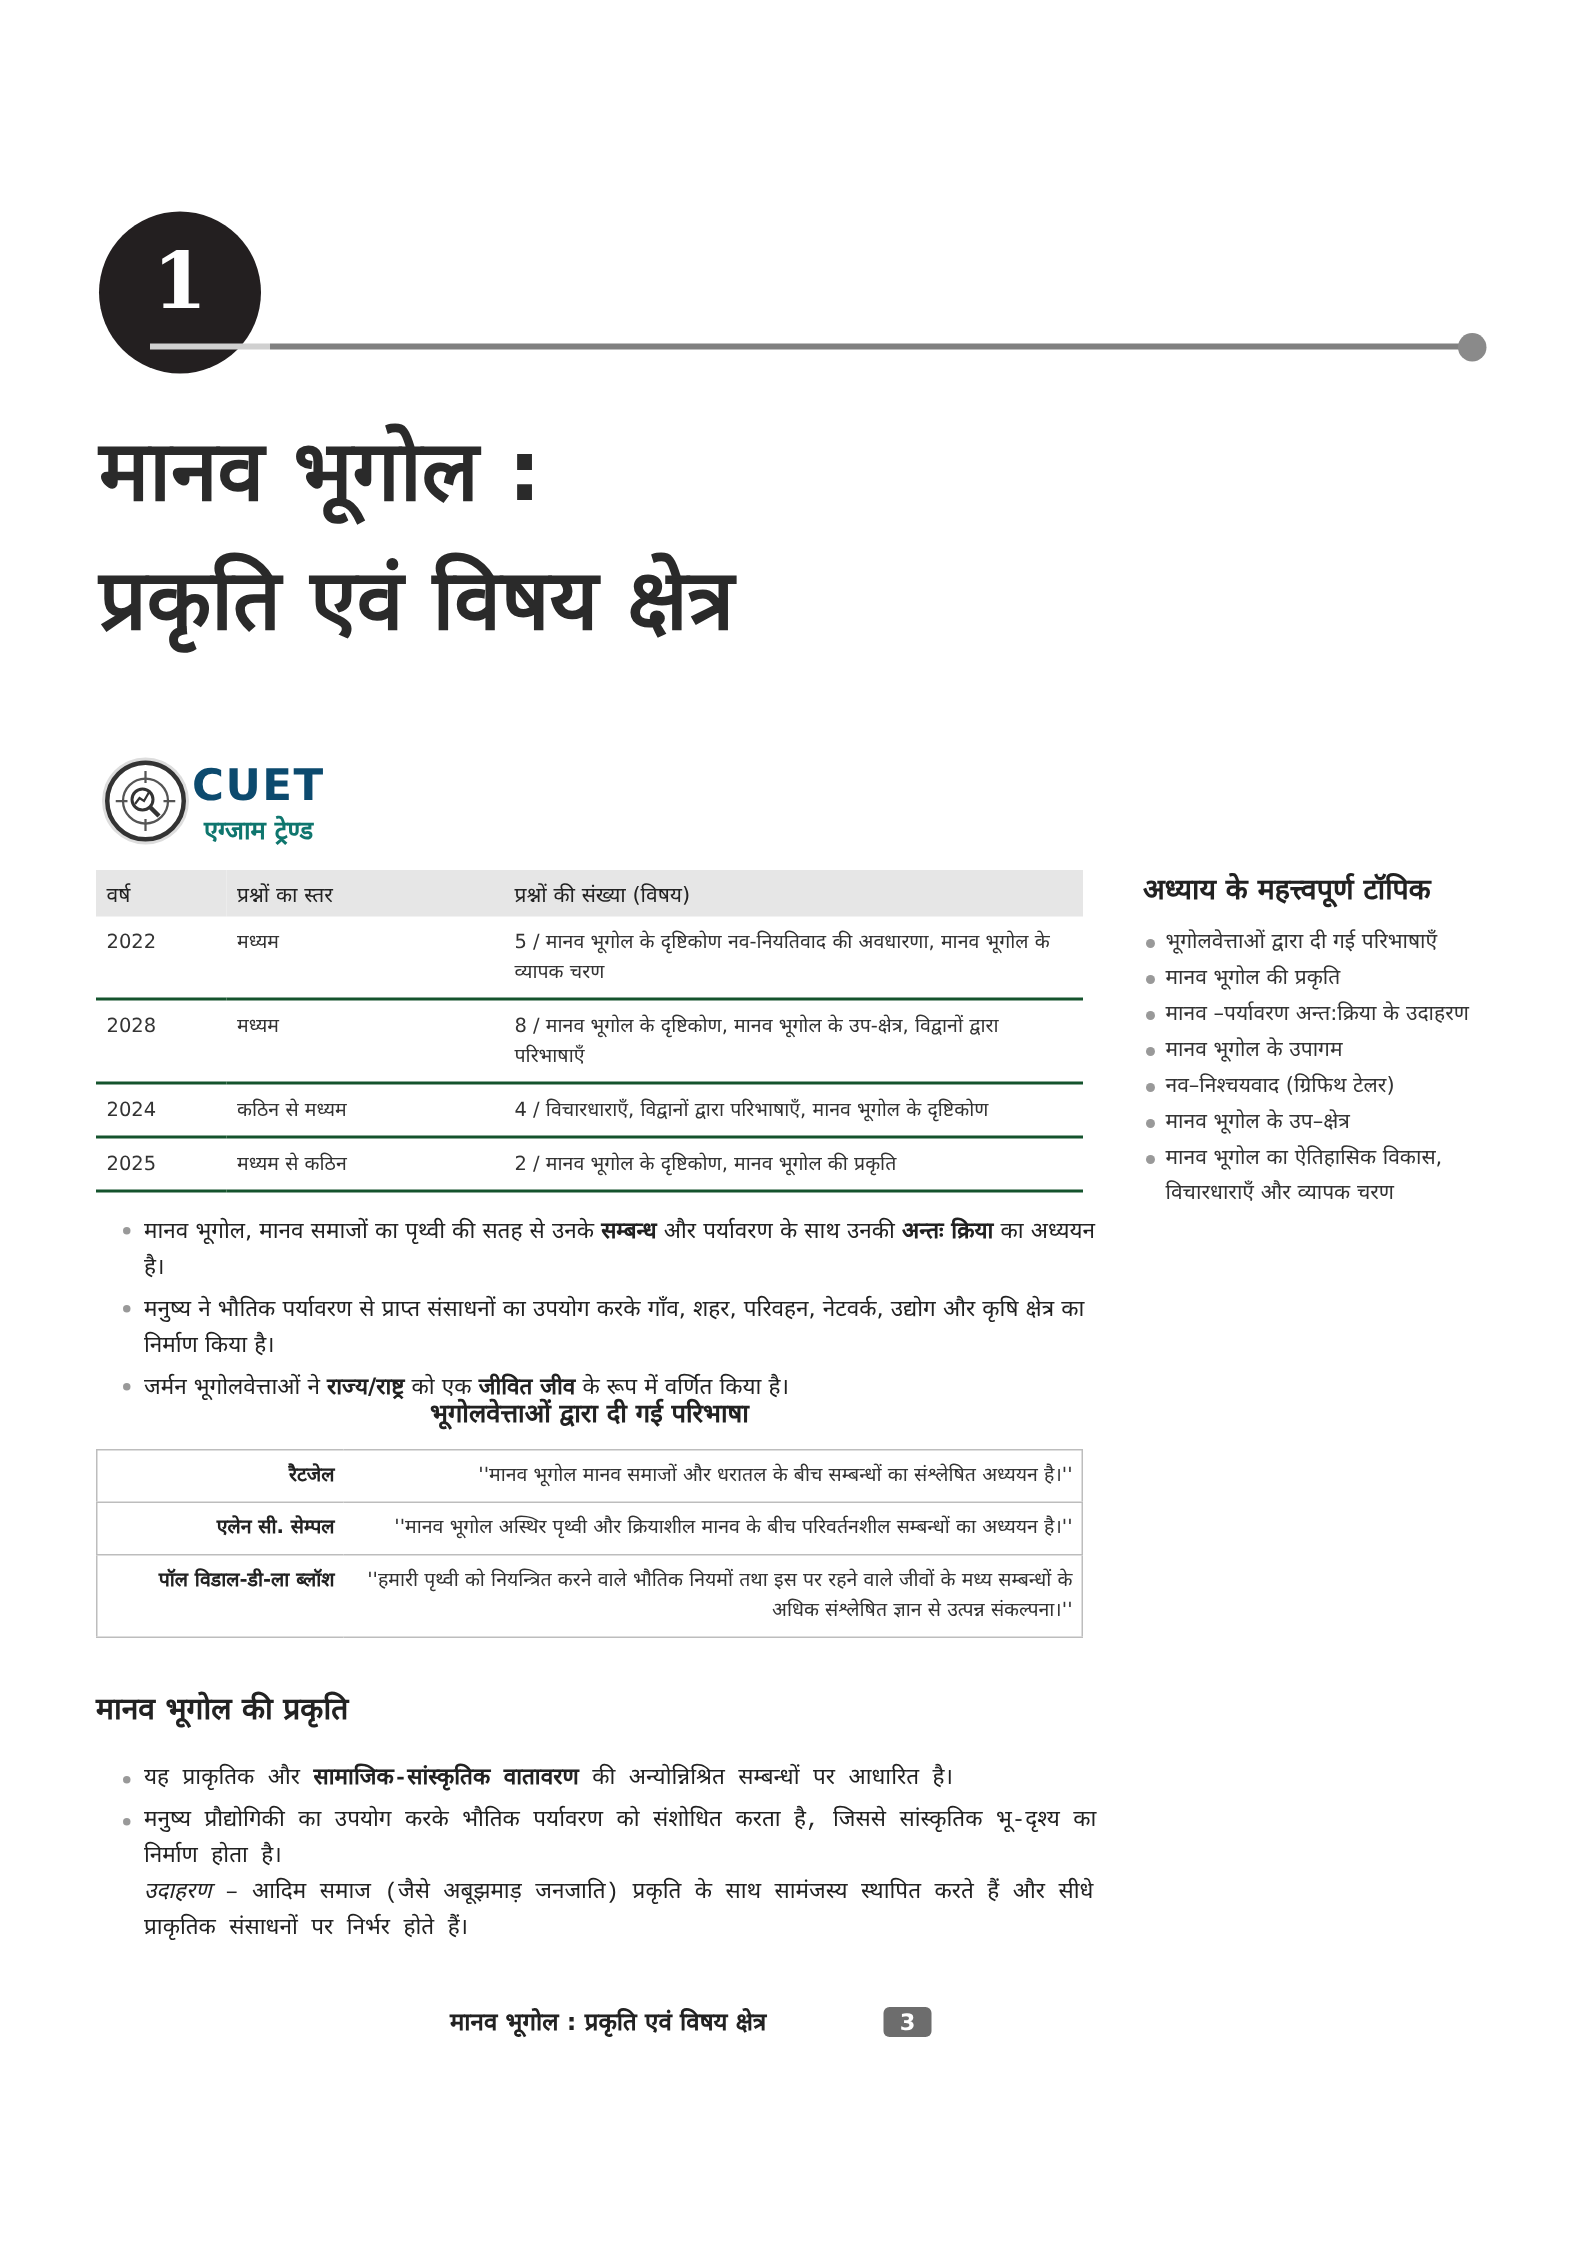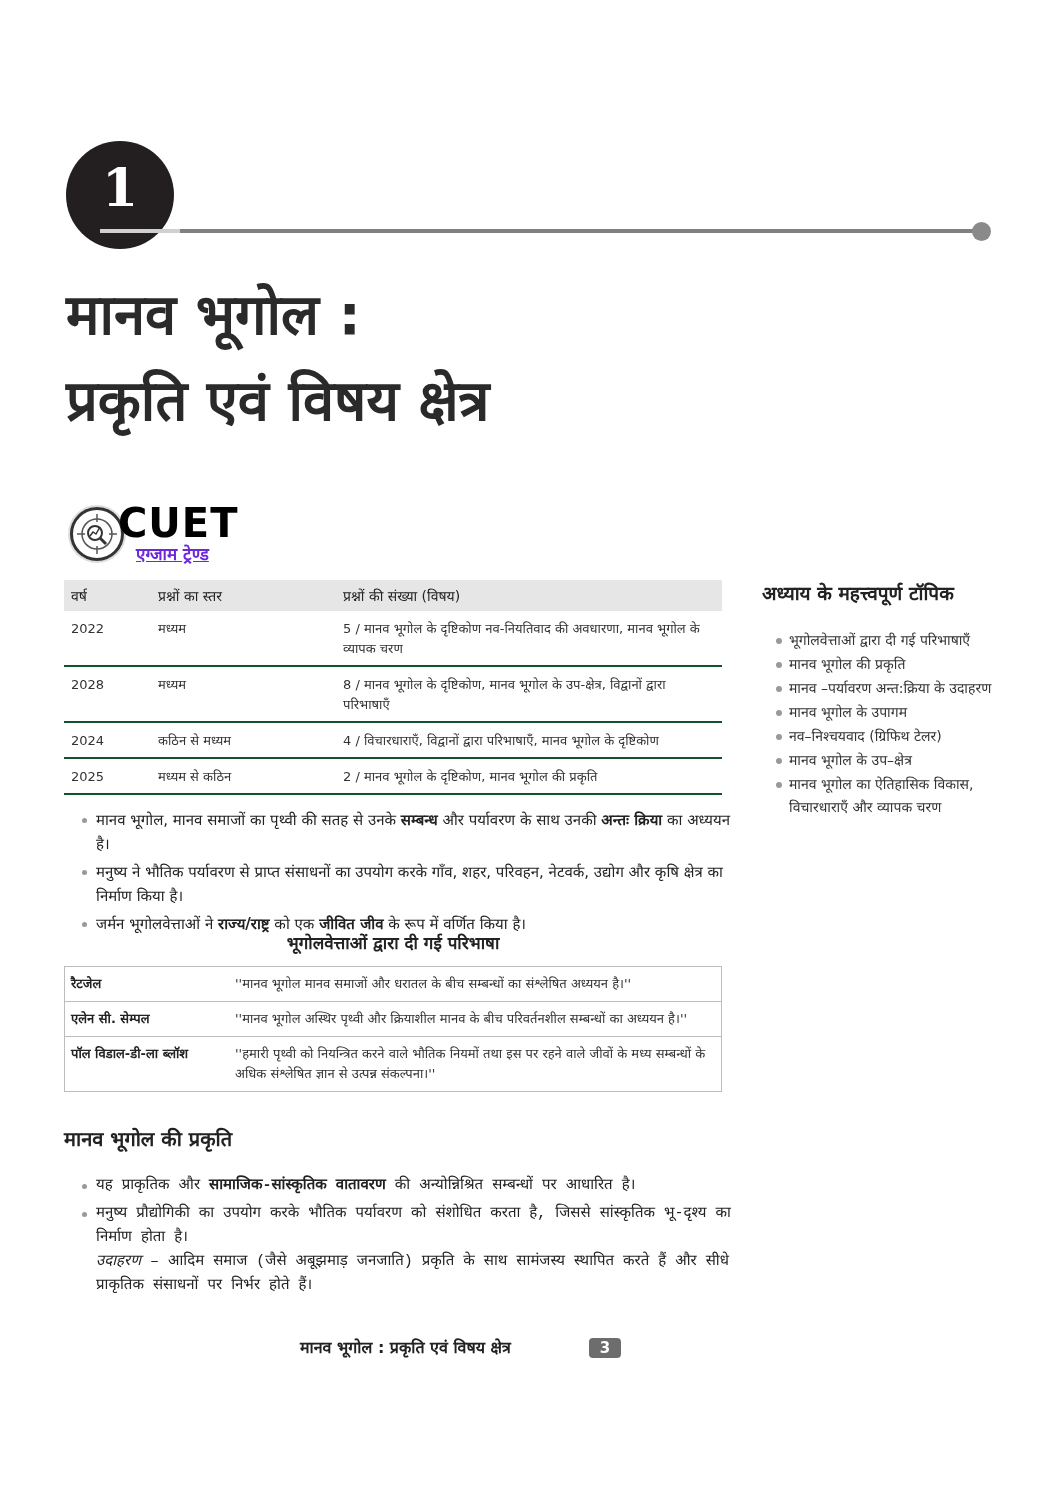--- a/index.html
+++ b/index.html
@@ -27,47 +27,47 @@
     left: 66px; top: 272px; width: 700px; font-weight: bold; font-size: 56px; line-height: 86px; color: #2a2a2a;
   }
 
   
   .logo-ring {
     left: 70px; top: 507px; width: 54px; height: 54px; border-radius: 50%;
     border: 3px solid #333; box-sizing: border-box; background: #fff;
     box-shadow: 0 0 0 2px #ddd;
   }
   .logo-ring svg { position: absolute; left: 4px; top: 4px; }
-  .logo-main { left: 118px; top: 505px; font-family: "DejaVu Sans", sans-serif; font-weight: bold; font-size: 40px; line-height: 36px; color: #000000; letter-spacing: 1px; }
-  .logo-sub { left: 136px; top: 543px; font-size: 17px; line-height: 22px; color: #6d28d9; font-weight: bold; text-decoration: underline; }
+  .logo-main { left: 128px; top: 505px; font-family: "DejaVu Sans", sans-serif; font-weight: bold; font-size: 29px; line-height: 36px; color: #0c4a6e; letter-spacing: 1px; }
+  .logo-sub { left: 136px; top: 543px; font-size: 17px; line-height: 22px; color: #0f766e; font-weight: bold; }
 
   
   .trend-table { left: 64px; top: 580px; width: 658px; border-collapse: collapse; font-size: 13px; color: #333; }
   .trend-table th { background: #e6e6e6; text-align: left; font-weight: normal; font-size: 14px; padding: 6px 8px 6px 7px; height: 17px; color: #222; }
   .trend-table td { vertical-align: top; padding: 8px 8px 6px 7px; border-bottom: 2px solid #14532d; line-height: 20px; }
   .col-year { width: 72px; }
   .col-level { width: 170px; }
 
   
   .topics-title { left: 762px; top: 580px; font-size: 19px; line-height: 26px; font-weight: bold; color: #222; }
-  .topics-list { left: 758px; top: 613px; width: 250px; margin: 16px; padding: 0; list-style: none; font-size: 14px; line-height: 23px; color: #333; }
+  .topics-list { left: 758px; top: 613px; width: 250px; margin: 4px; padding: 0; list-style: none; font-size: 14px; line-height: 23px; color: #333; }
   .topics-list li { position: relative; padding-left: 15px; margin-bottom: 1px; }
   .topics-list li::before { content: ""; position: absolute; left: 2px; top: 9px; width: 6px; height: 6px; border-radius: 50%; background: #999; }
 
   
   .bullets { left: 64px; width: 660px; margin: 16px; padding: 0; list-style: none; font-size: 15px; line-height: 24px; color: #222; }
   .bullets li { position: relative; padding-left: 16px; margin-bottom: 4px; }
   .bullets li::before { content: ""; position: absolute; left: 2px; top: 10px; width: 5px; height: 5px; border-radius: 50%; background: #999; }
   .bold { font-weight: bold; }
   .italic { font-style: italic; }
 
   .def-heading { left: 64px; top: 930px; width: 658px; text-align: center; font-size: 17px; font-weight: bold; line-height: 26px; }
 
   .def-table { left: 64px; top: 966px; width: 658px; border-collapse: collapse; font-size: 13px; border: 1.5px solid #bdbdbd; color: #333; }
-  .def-table td { border-bottom: 1.5px solid #bdbdbd; padding: 7px 6px; vertical-align: top; line-height: 20px; }
+  .def-table td { border-bottom: 1.5px solid #bdbdbd; padding: 7px 6px; vertical-align: top; line-height: 20px; text-align: right; }
   .def-name { width: 152px; font-weight: bold; color: #222; }
 
   .section-title { left: 64px; top: 1124px; font-size: 20px; font-weight: bold; line-height: 30px; color: #222; }
 
   .footer-text { left: 300px; top: 1335px; font-size: 16px; font-weight: bold; line-height: 26px; color: #222; }
   .page-badge { left: 589px; top: 1338px; width: 32px; height: 20px; border-radius: 4px; background: #6d6d6d; color: #fff; font-weight: bold; font-size: 15px; text-align: center; line-height: 20px; }
 </style>
 </head>
 <body>
 

